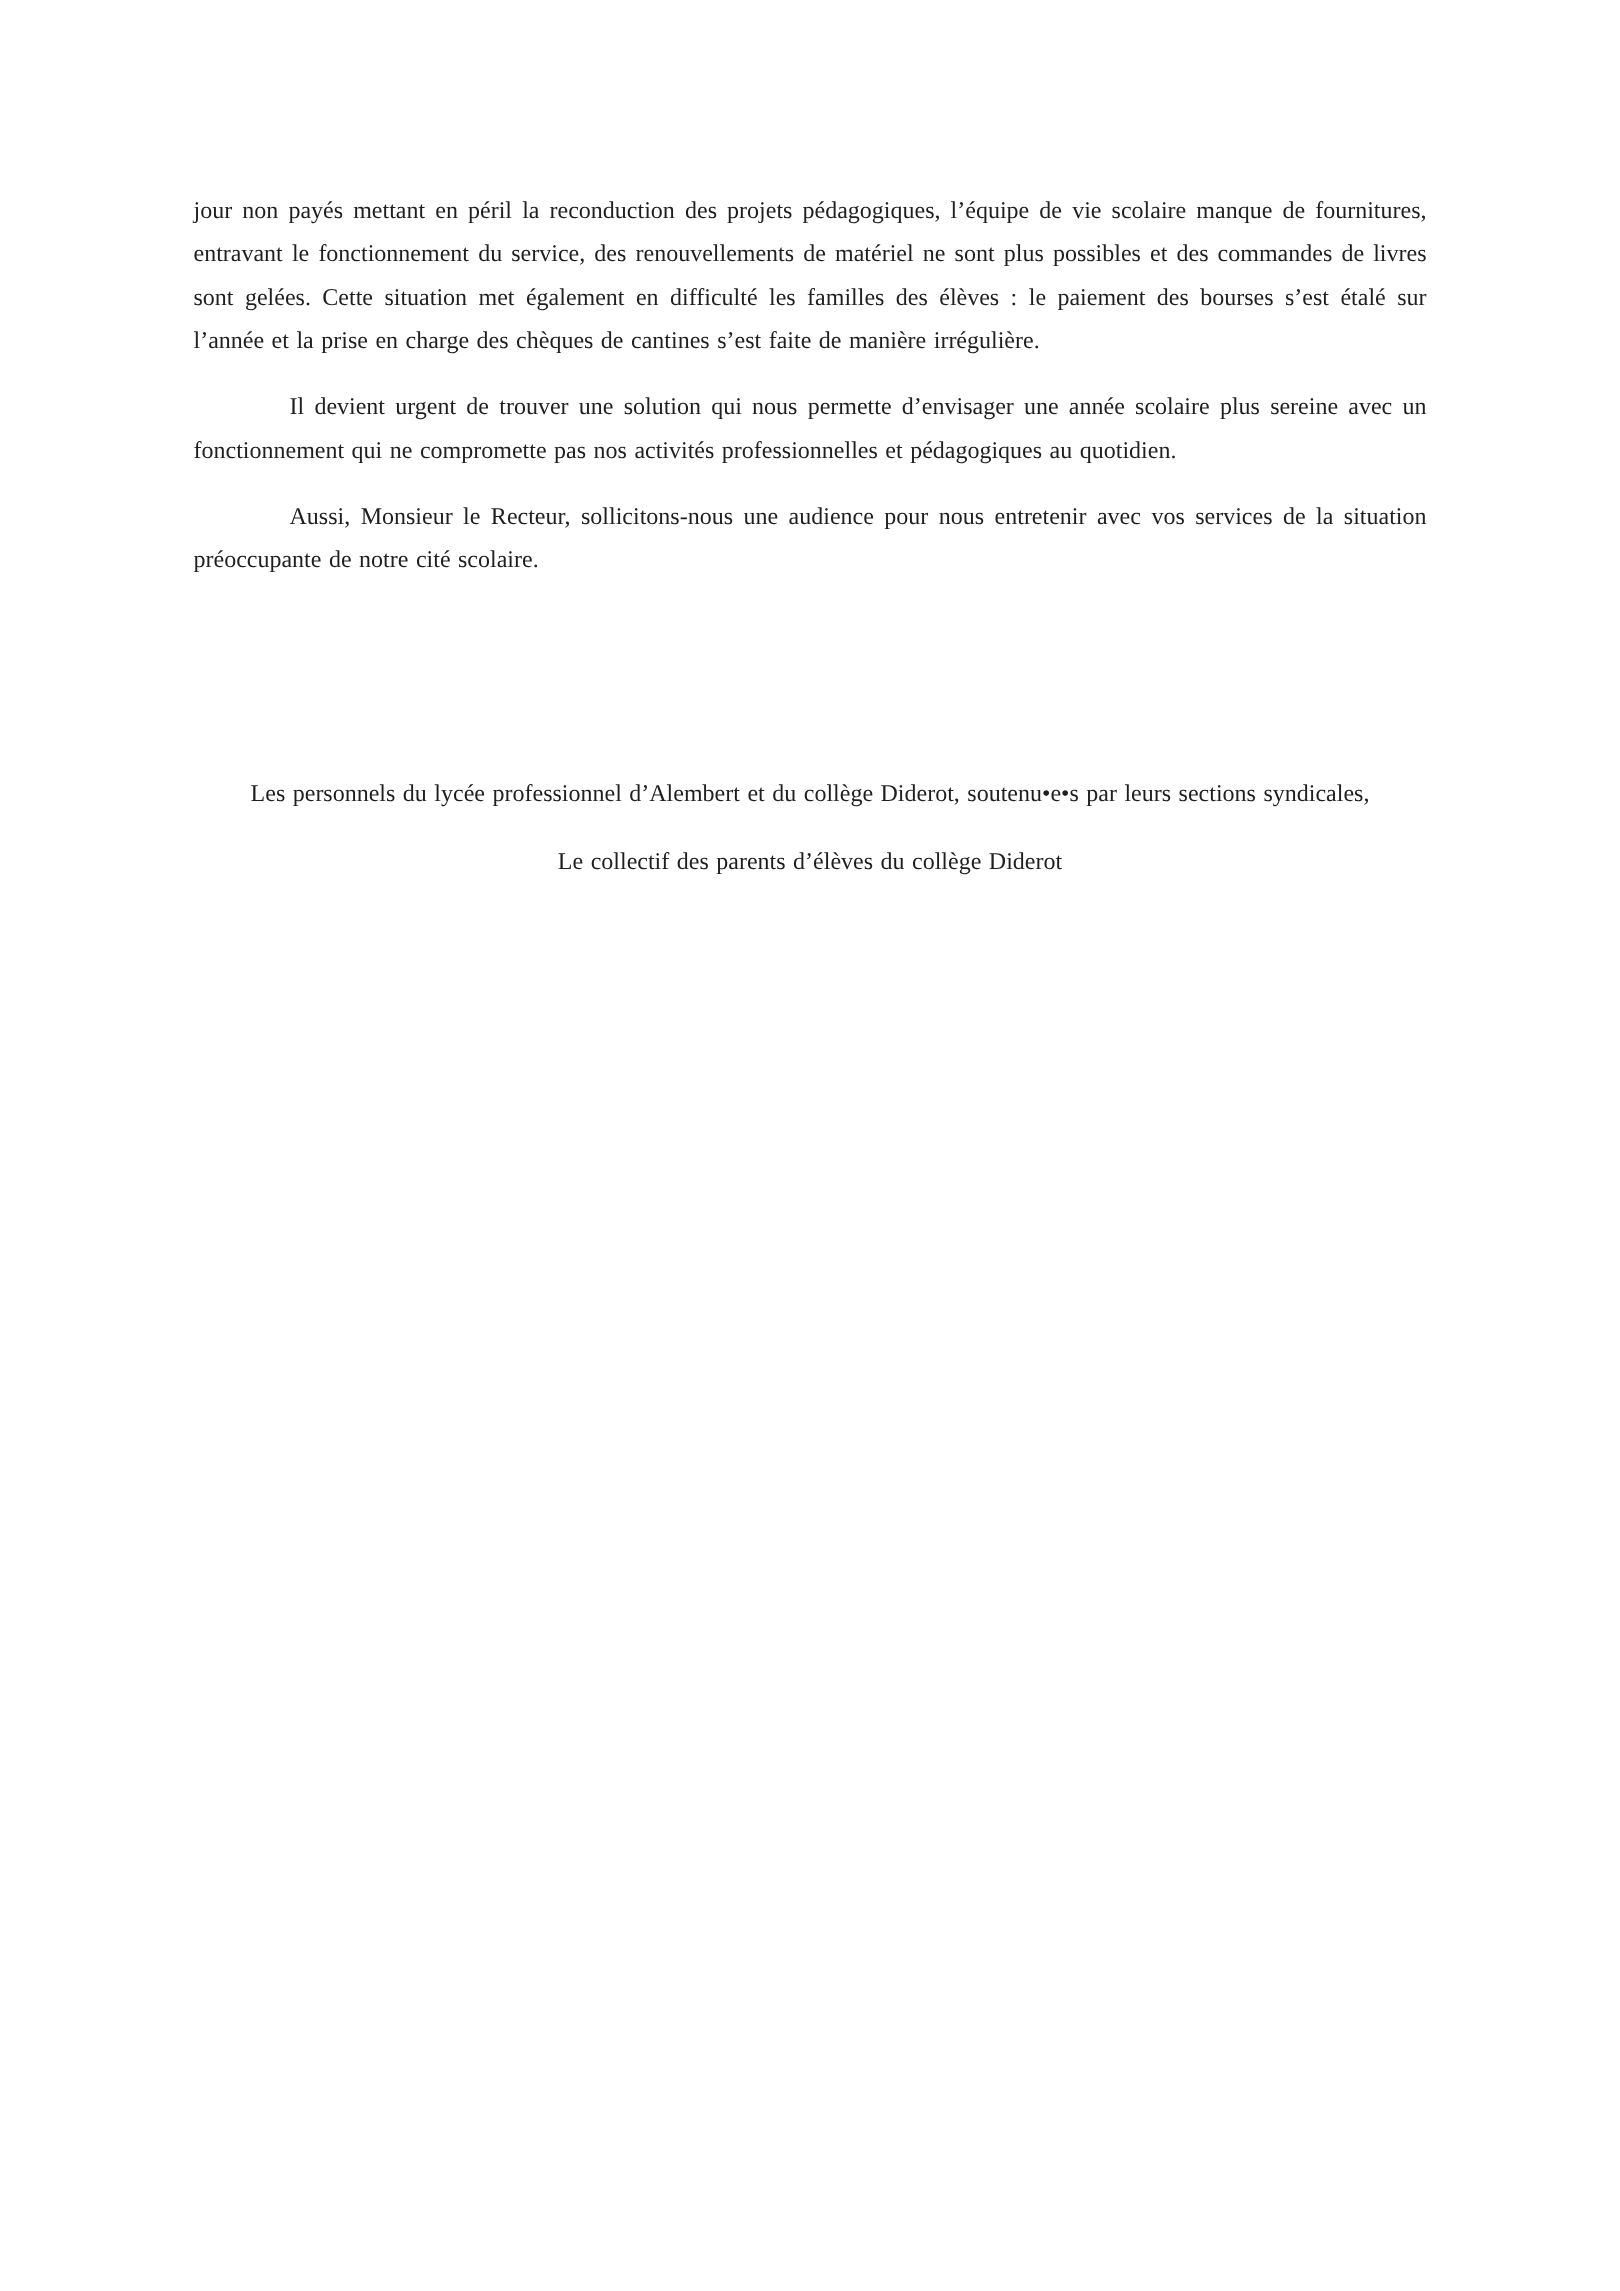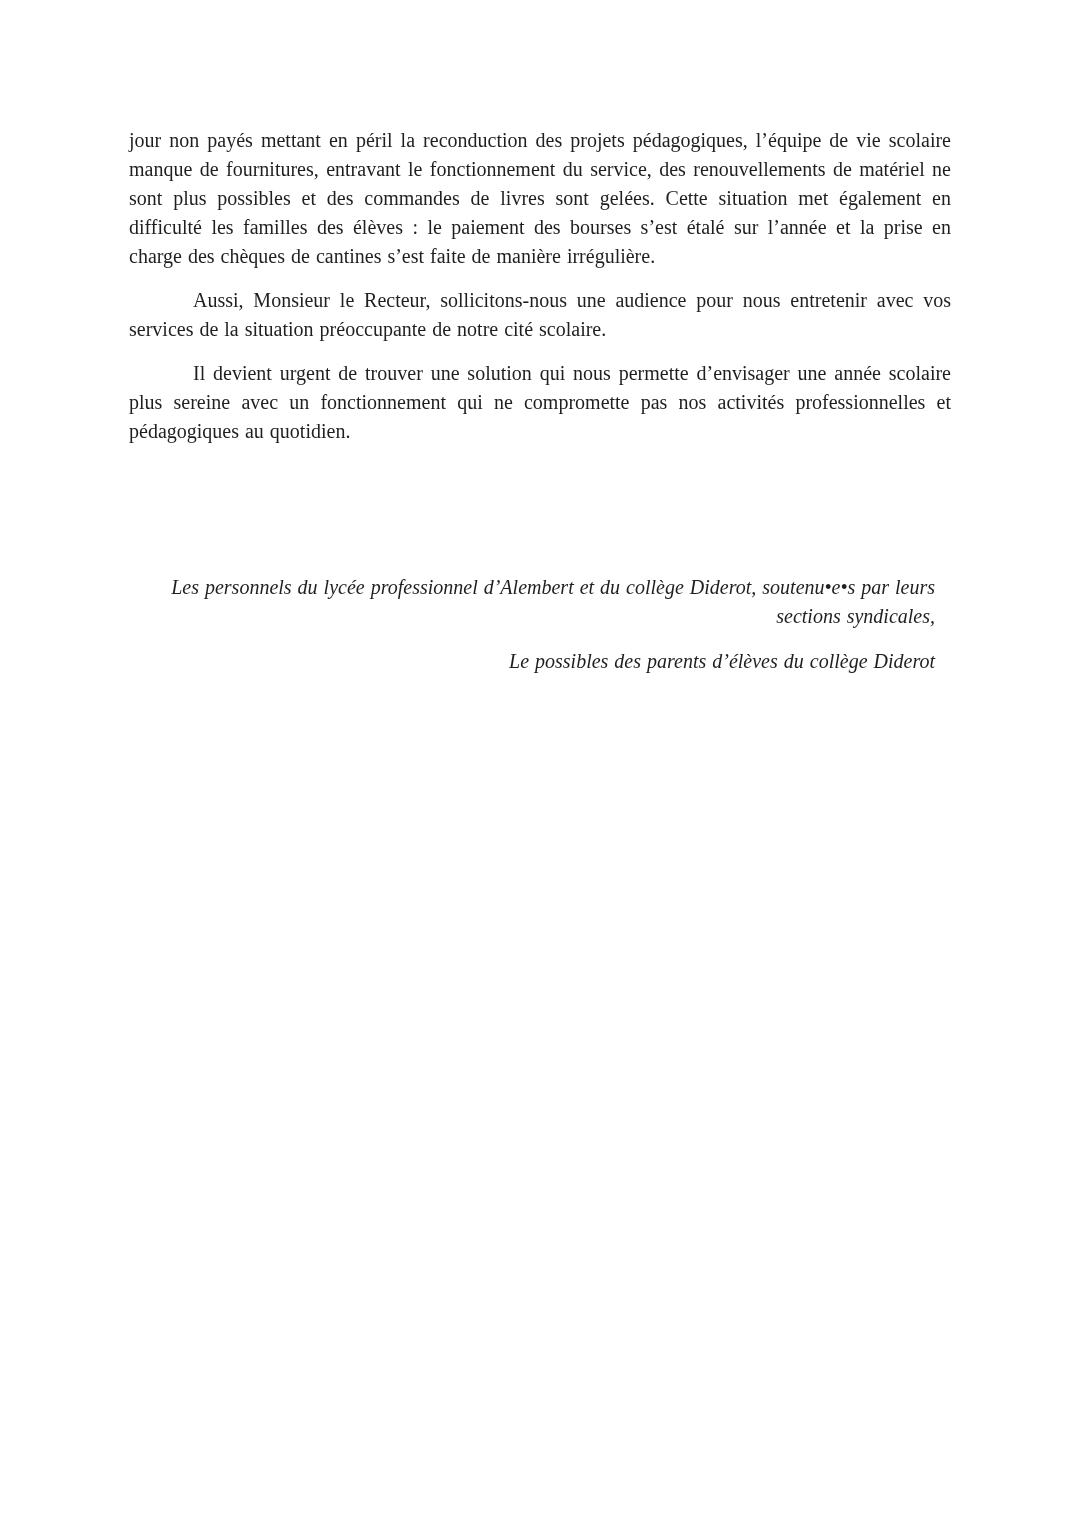--- a/index.html
+++ b/index.html
@@ -17,47 +17,46 @@
     color: #1f1f1f;
   }
   .letter-body {
     position: absolute;
     top: 126px;
     left: 129px;
     width: 822px;
   }
   .letter-body p {
     margin: 0 0 15px 0;
-    font-size: 20px;
+    font-size: 16px;
     line-height: 29px;
     text-align: justify;
     word-spacing: 1px;
   }
   .letter-body p.indent {
     text-indent: 64px;
   }
   .signature-block {
     margin-top: 127px;
   }
   .signature-block p {
-    text-align: right;
+    text-align: center;
     margin: 16px;
-    font-style: italic;
   }
   .signature-block p + p {
     margin-top: 14px;
   }
 </style>
 </head>
 <body>
 
 <div class="page">
   <div class="letter-body">
     <p>jour non payés mettant en péril la reconduction des projets pédagogiques, l’équipe de vie scolaire manque de fournitures, entravant le fonctionnement du service, des renouvellements de matériel ne sont plus possibles et des commandes de livres sont gelées. Cette situation met également en difficulté les familles des élèves : le paiement des bourses s’est étalé sur l’année et la prise en charge des chèques de cantines s’est faite de manière irrégulière.</p>
+    <p class="indent">Il devient urgent de trouver une solution qui nous permette d’envisager une année scolaire plus sereine avec un fonctionnement qui ne compromette pas nos activités professionnelles et pédagogiques au quotidien.</p>
     <p class="indent">Aussi, Monsieur le Recteur, sollicitons-nous une audience pour nous entretenir avec vos services de la situation préoccupante de notre cité scolaire.</p>
-    <p class="indent">Il devient urgent de trouver une solution qui nous permette d’envisager une année scolaire plus sereine avec un fonctionnement qui ne compromette pas nos activités professionnelles et pédagogiques au quotidien.</p>
 
     <div class="signature-block">
       <p>Les personnels du lycée professionnel d’Alembert et du collège Diderot, soutenu•e•s par leurs sections syndicales,</p>
-      <p>Le possibles des parents d’élèves du collège Diderot</p>
+      <p>Le collectif des parents d’élèves du collège Diderot</p>
     </div>
   </div>
 </div>
 
 </body></html>

